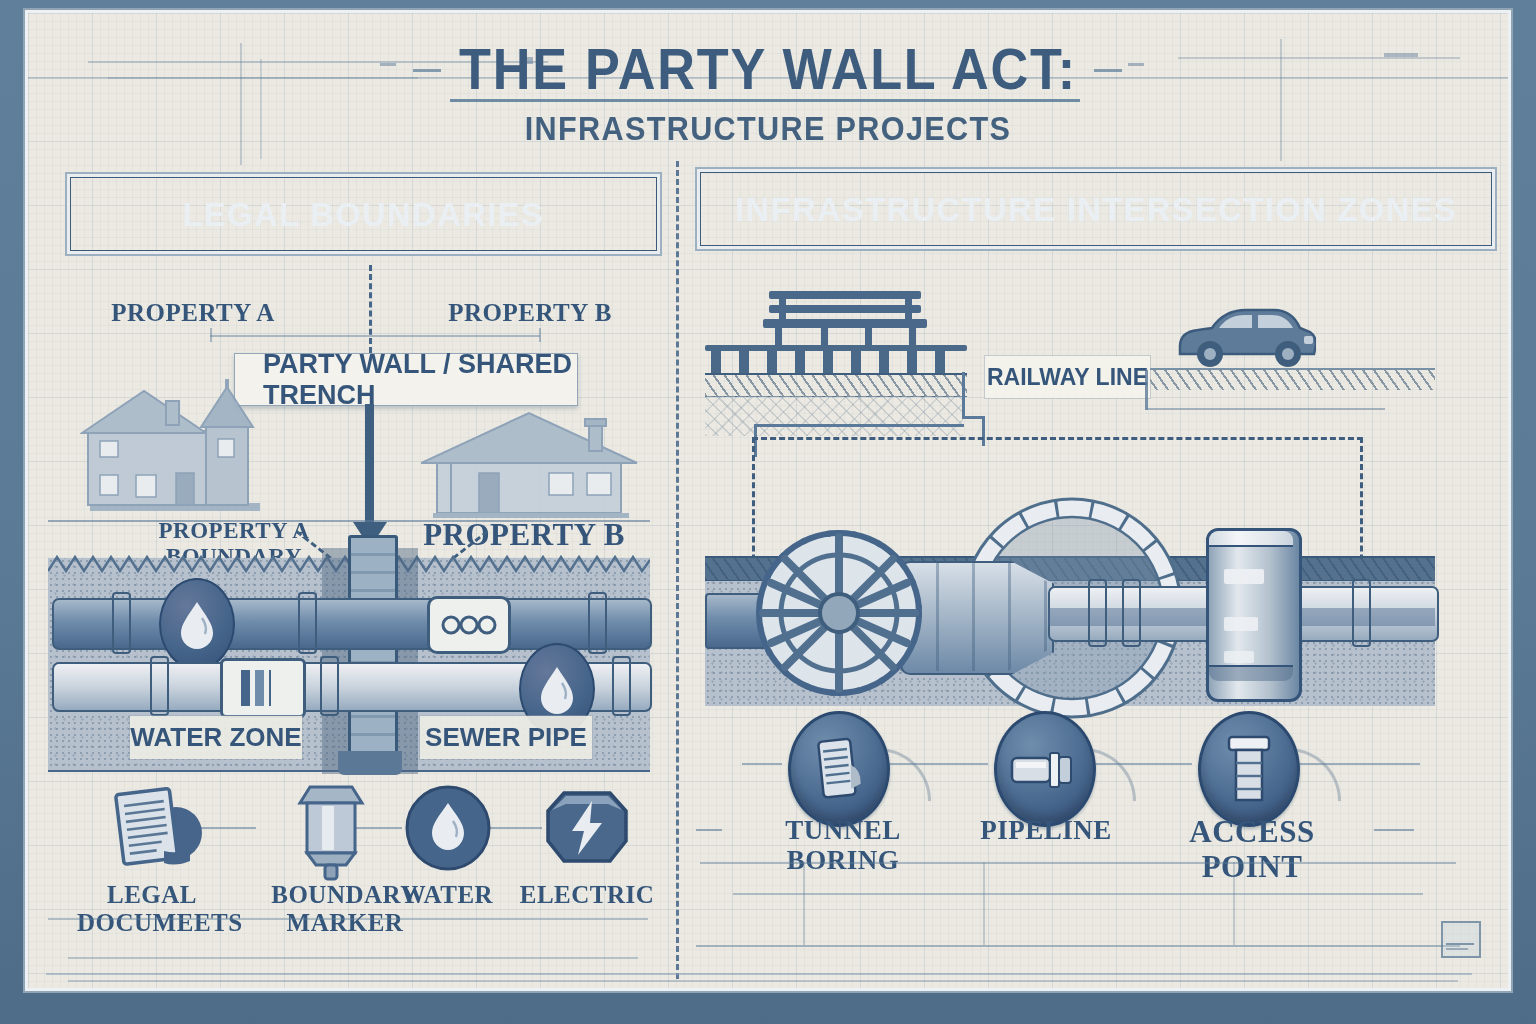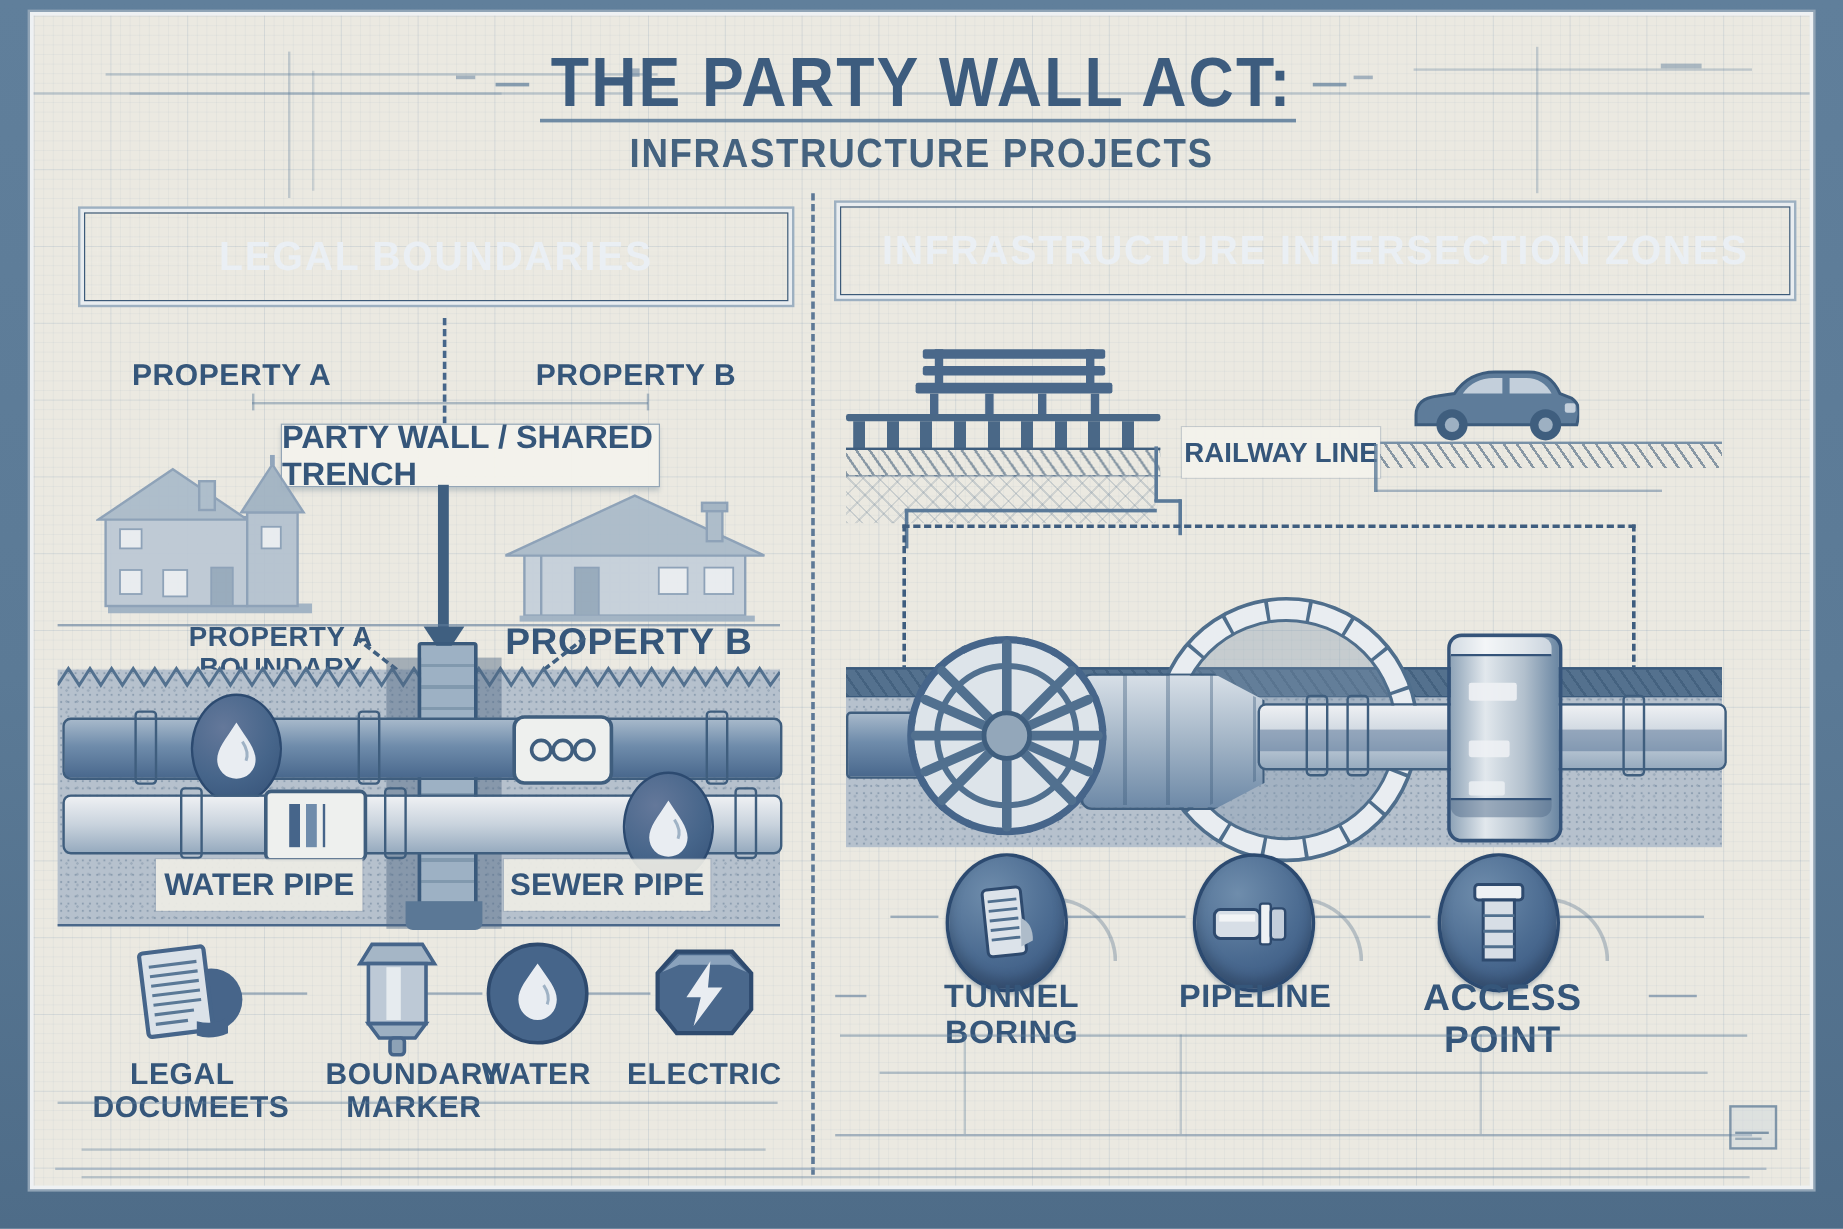--- a/index.html
+++ b/index.html
@@ -89,21 +89,21 @@
   }
   .legend-oval{
     position:absolute;width:96px;height:110px;border-radius:50%;
     background:radial-gradient(circle at 36% 28%, #6f8dac 0%, #4a6a90 55%, #33507a 100%);
     border:3px solid #2c4a70;
     box-shadow:inset 0 -8px 10px rgba(0,0,0,.18), 0 2px 3px rgba(40,70,100,.3);
     display:flex;align-items:center;justify-content:center;
   }
   .dashv{position:absolute;border-left:3px dashed #46668a;}
   .dashzone{position:absolute;border:3px dashed #3e5d7f;}
-  .lbl{position:absolute;color:#35567a;font-weight:bold;text-align:center;line-height:1.12;letter-spacing:.5px;}
+  .lbl{position:absolute;color:#35567a;font-weight:bold;text-align:center;line-height:1.12;letter-spacing:.5px;font-family:Liberation Serif, serif;}
   .arrowhead{position:absolute;width:0;height:0;border-left:17px solid transparent;border-right:17px solid transparent;border-top:26px solid #3f5f80;}
   .halfdome{position:absolute;border:3px solid rgba(62,93,127,.3);border-bottom:none;border-radius:110px 110px 0 0;}
 </style>
 </head>
 <body>
 
 <div class="paper">
 
   <div class="dl" style="left:60px;top:48px;width:460px;height:1.5px;opacity:.35"></div>
   <div class="dl" style="left:80px;top:64px;width:310px;height:1.5px;opacity:.25"></div>
@@ -130,21 +130,21 @@
   </div>
 
   <div class="lbl" style="left:60px;top:286px;width:210px;font-size:25px;">PROPERTY A</div>
   <div class="lbl" style="left:397px;top:286px;width:210px;font-size:25px;">PROPERTY B</div>
 
   <div class="dashv" style="left:341px;top:252px;height:88px;"></div>
   <div class="dl" style="left:182px;top:322px;width:330px;height:1.5px;opacity:.45"></div>
   <div class="dl" style="left:182px;top:315px;width:1.5px;height:14px;opacity:.45"></div>
   <div class="dl" style="left:511px;top:315px;width:1.5px;height:14px;opacity:.45"></div>
 
-  <div class="tag-box" style="left:206px;top:340px;width:314px;height:51px;font-size:27px;">
+  <div class="tag-box" style="left:206px;top:340px;width:314px;height:51px;font-size:27px;padding-left:28px;">
     <span>PARTY WALL / SHARED TRENCH</span>
   </div>
 
   <div class="abs" style="left:337px;top:391px;width:9px;height:120px;background:#3f5f80;"></div>
   <div class="arrowhead" style="left:325px;top:509px;"></div>
 
   <svg class="abs" style="left:52px;top:366px;" width="190" height="140" viewBox="0 0 190 140">
     <g stroke="#879db5" stroke-width="2" opacity=".92">
       <polygon points="10,132 180,132 180,124 10,124" fill="#9db0c2" stroke="none"></polygon>
       <rect x="8" y="52" width="118" height="74" fill="#bcc8d5"></rect>
@@ -218,21 +218,21 @@
     <div style="width:14px;height:36px;border-left:2px solid #46658a;"></div>
   </div>
   <div class="badge-ellipse" style="left:491px;top:630px;width:72px;height:88px;">
     <svg width="40" height="52" viewBox="-20 -26 40 52">
       <path d="M0,-22 C9,-8 16,0 16,9 A16,16 0 1,1 -16,9 C-16,0 -9,-8 0,-22 Z" fill="#e9edf2"></path>
       <path d="M5,-6 C9,0 10,5 8,10" fill="none" stroke="#9fb2c5" stroke-width="2.5"></path>
     </svg>
   </div>
 
   <div class="soft-box" style="left:102px;top:703px;width:172px;height:43px;font-size:26px;">
-    <span>WATER PIPE</span>
+    <span>WATER ZONE</span>
   </div>
   <div class="soft-box" style="left:392px;top:703px;width:172px;height:43px;font-size:26px;">
     <span>SEWER PIPE</span>
   </div>
 
   <div class="dl" style="left:168px;top:814px;width:60px;height:1.5px;opacity:.55"></div>
   <div class="dl" style="left:318px;top:814px;width:56px;height:1.5px;opacity:.55"></div>
   <div class="dl" style="left:462px;top:814px;width:52px;height:1.5px;opacity:.55"></div>
 
   <svg class="abs" style="left:74px;top:768px;" width="104" height="96" viewBox="0 0 104 96">

